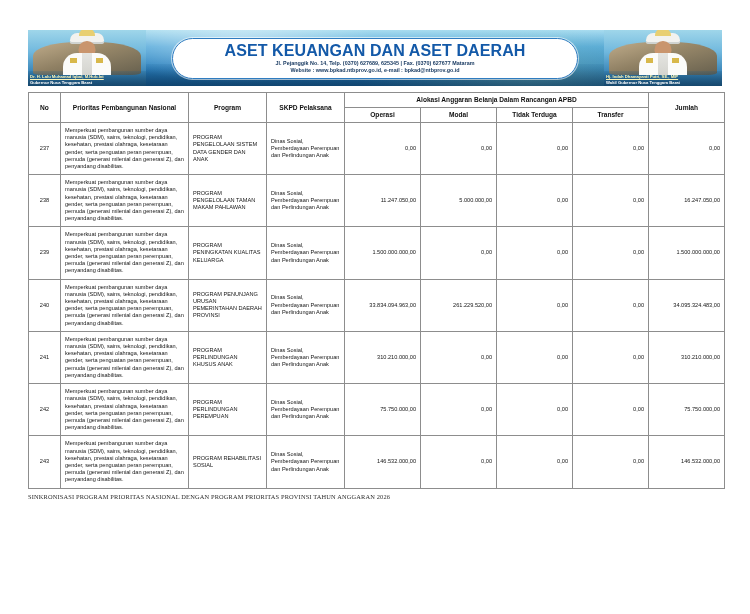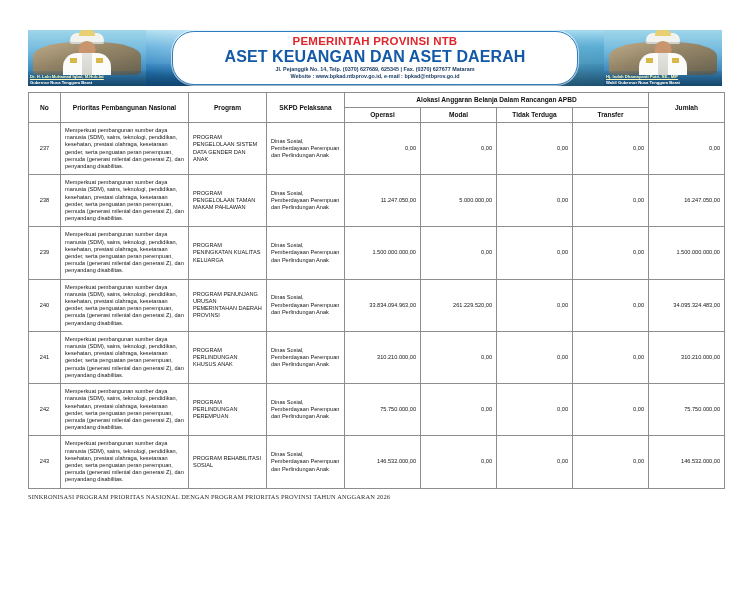--- a/index.html
+++ b/index.html
@@ -267,21 +267,20 @@
         <div class="body"></div>
       </div>
       <div class="caption">
         <div class="cname">Dr. H. Lalu Muhamad Iqbal, M.Hub.Int</div>
         <div class="crole">Gubernur Nusa Tenggara Barat</div>
       </div>
     </div>
 
     <div class="banner-center">
       <div class="plaque">
-        <div class="l1">PEMERINTAH PROVINSI NTB</div>
         <div class="l2">ASET KEUANGAN DAN ASET DAERAH</div>
         <div class="l3">Jl. Pejanggik No. 14, Telp. (0370) 627689, 625345 | Fax. (0370) 627677 Mataram</div>
         <div class="l4">Website : www.bpkad.ntbprov.go.id, e-mail : bpkad@ntbprov.go.id</div>
       </div>
     </div>
 
     <div class="portrait">
       <div class="scene"></div>
       <div class="figure">
         <div class="hat"></div>

